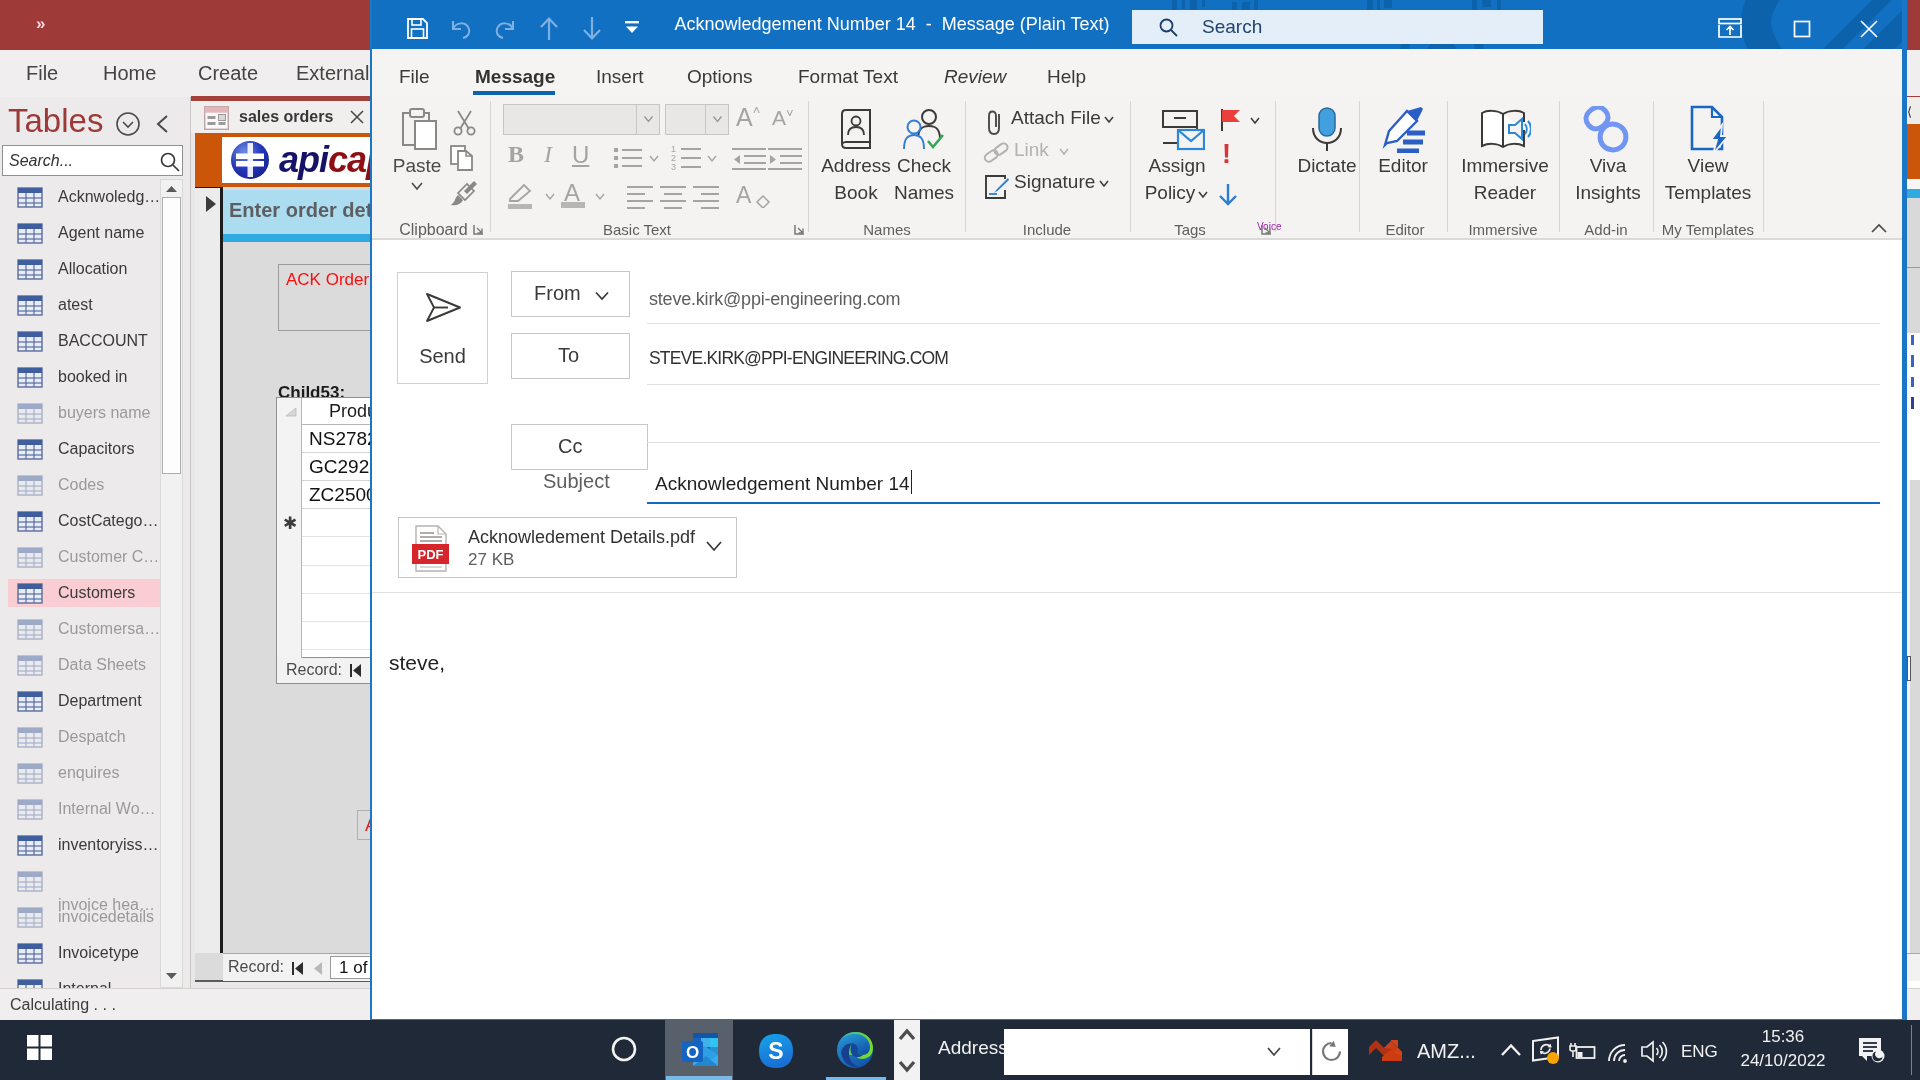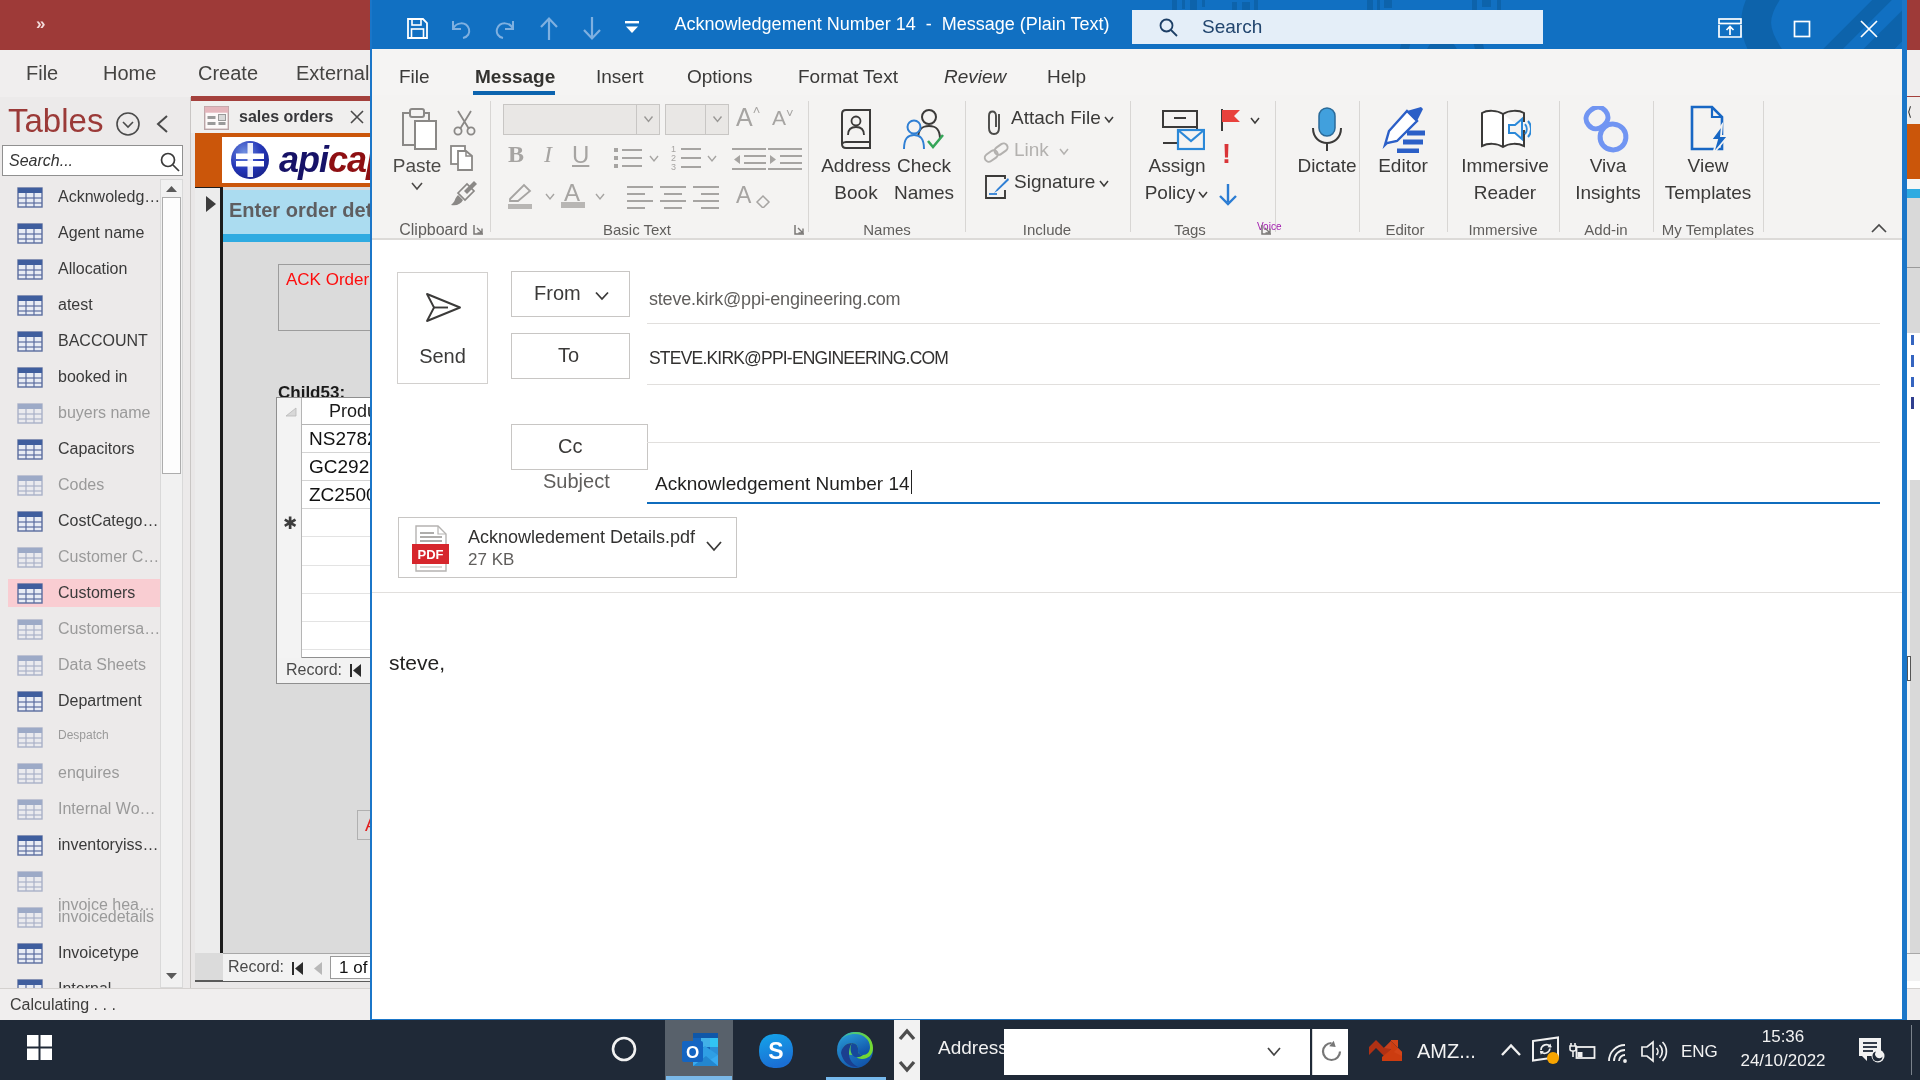--- a/index.html
+++ b/index.html
@@ -224,21 +224,21 @@
 <div class="abs" style="left:0;top:540px;width:160px;height:36px;">
       <div class="abs" style="left:8px;top:4px;width:152px;height:28px;"></div>
       <svg class="abs" style="left:17px;top:8px;opacity:0.45;" width="26" height="21" viewBox="0 0 26 21">
         <rect x="1" y="1" width="24" height="19" fill="#e8ecf4" stroke="#5b6d9e" stroke-width="1.4"></rect>
         <rect x="1" y="1" width="24" height="5" fill="#3f5e9e"></rect>
         <line x1="1" y1="11" x2="25" y2="11" stroke="#5b6d9e" stroke-width="1.2"></line>
         <line x1="1" y1="16" x2="25" y2="16" stroke="#5b6d9e" stroke-width="1.2"></line>
         <line x1="9" y1="6" x2="9" y2="20" stroke="#5b6d9e" stroke-width="1.2"></line>
         <line x1="17" y1="6" x2="17" y2="20" stroke="#5b6d9e" stroke-width="1.2"></line>
       </svg>
-      <span class="abs" style="left:58px;top:9px;font-size:12px;color:#9a9a9a;white-space:nowrap;">Despatch</span>
+      <span class="abs" style="left:58px;top:9px;font-size:16px;color:#9a9a9a;white-space:nowrap;">Despatch</span>
     </div>
 <div class="abs" style="left:0;top:576px;width:160px;height:36px;">
       <div class="abs" style="left:8px;top:4px;width:152px;height:28px;"></div>
       <svg class="abs" style="left:17px;top:8px;opacity:0.45;" width="26" height="21" viewBox="0 0 26 21">
         <rect x="1" y="1" width="24" height="19" fill="#e8ecf4" stroke="#5b6d9e" stroke-width="1.4"></rect>
         <rect x="1" y="1" width="24" height="5" fill="#3f5e9e"></rect>
         <line x1="1" y1="11" x2="25" y2="11" stroke="#5b6d9e" stroke-width="1.2"></line>
         <line x1="1" y1="16" x2="25" y2="16" stroke="#5b6d9e" stroke-width="1.2"></line>
         <line x1="9" y1="6" x2="9" y2="20" stroke="#5b6d9e" stroke-width="1.2"></line>
         <line x1="17" y1="6" x2="17" y2="20" stroke="#5b6d9e" stroke-width="1.2"></line>

